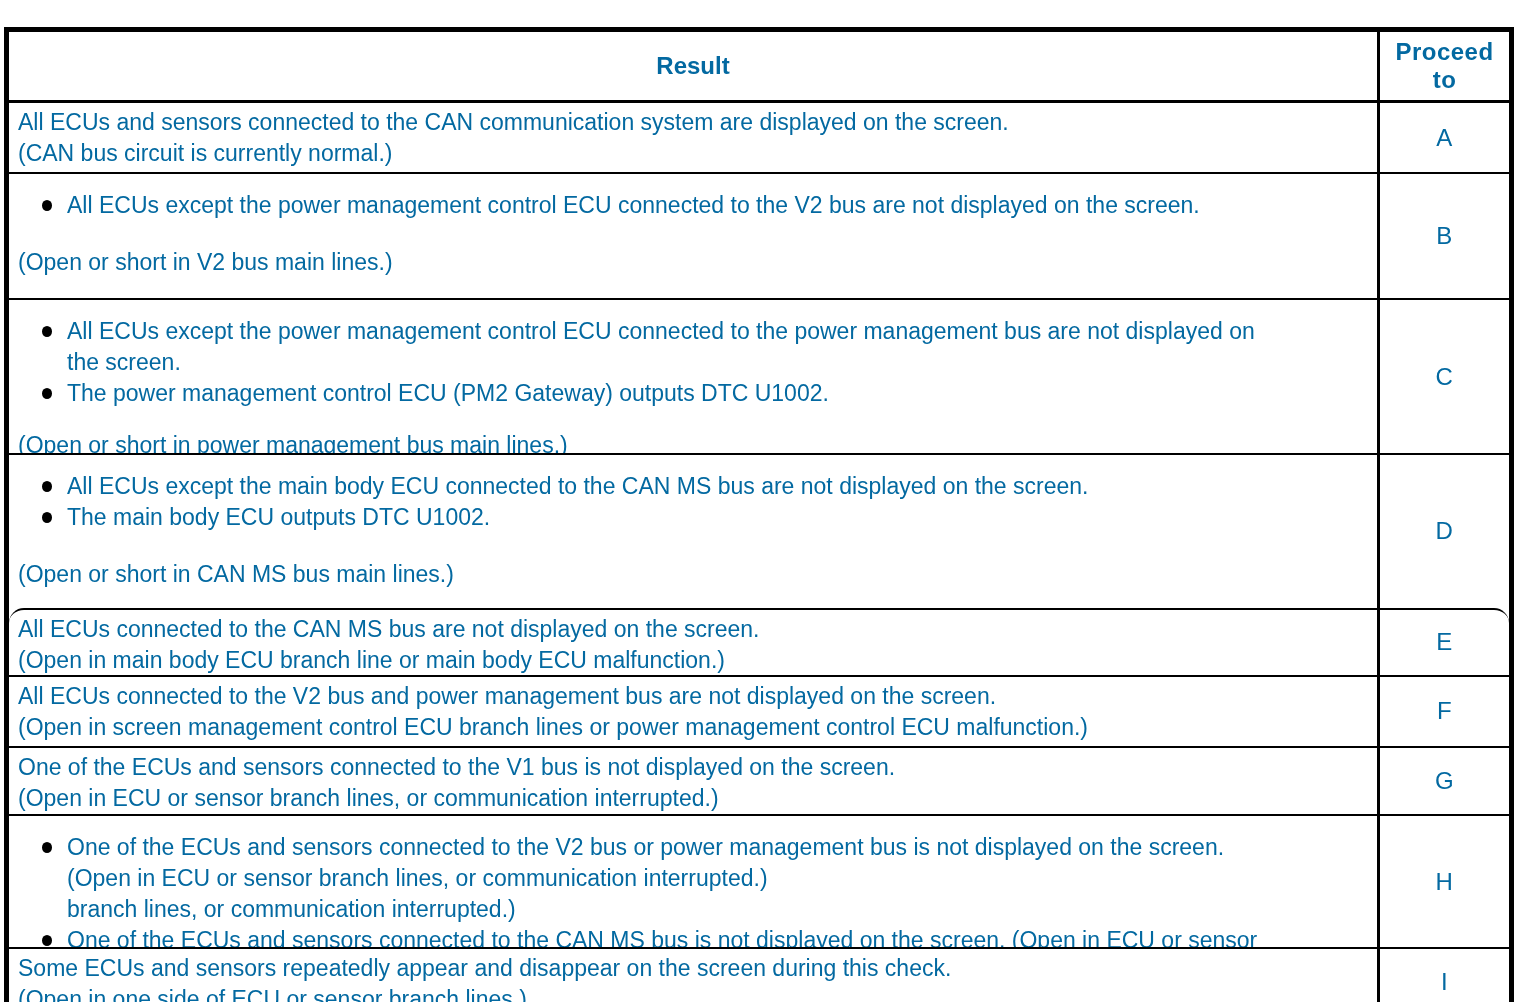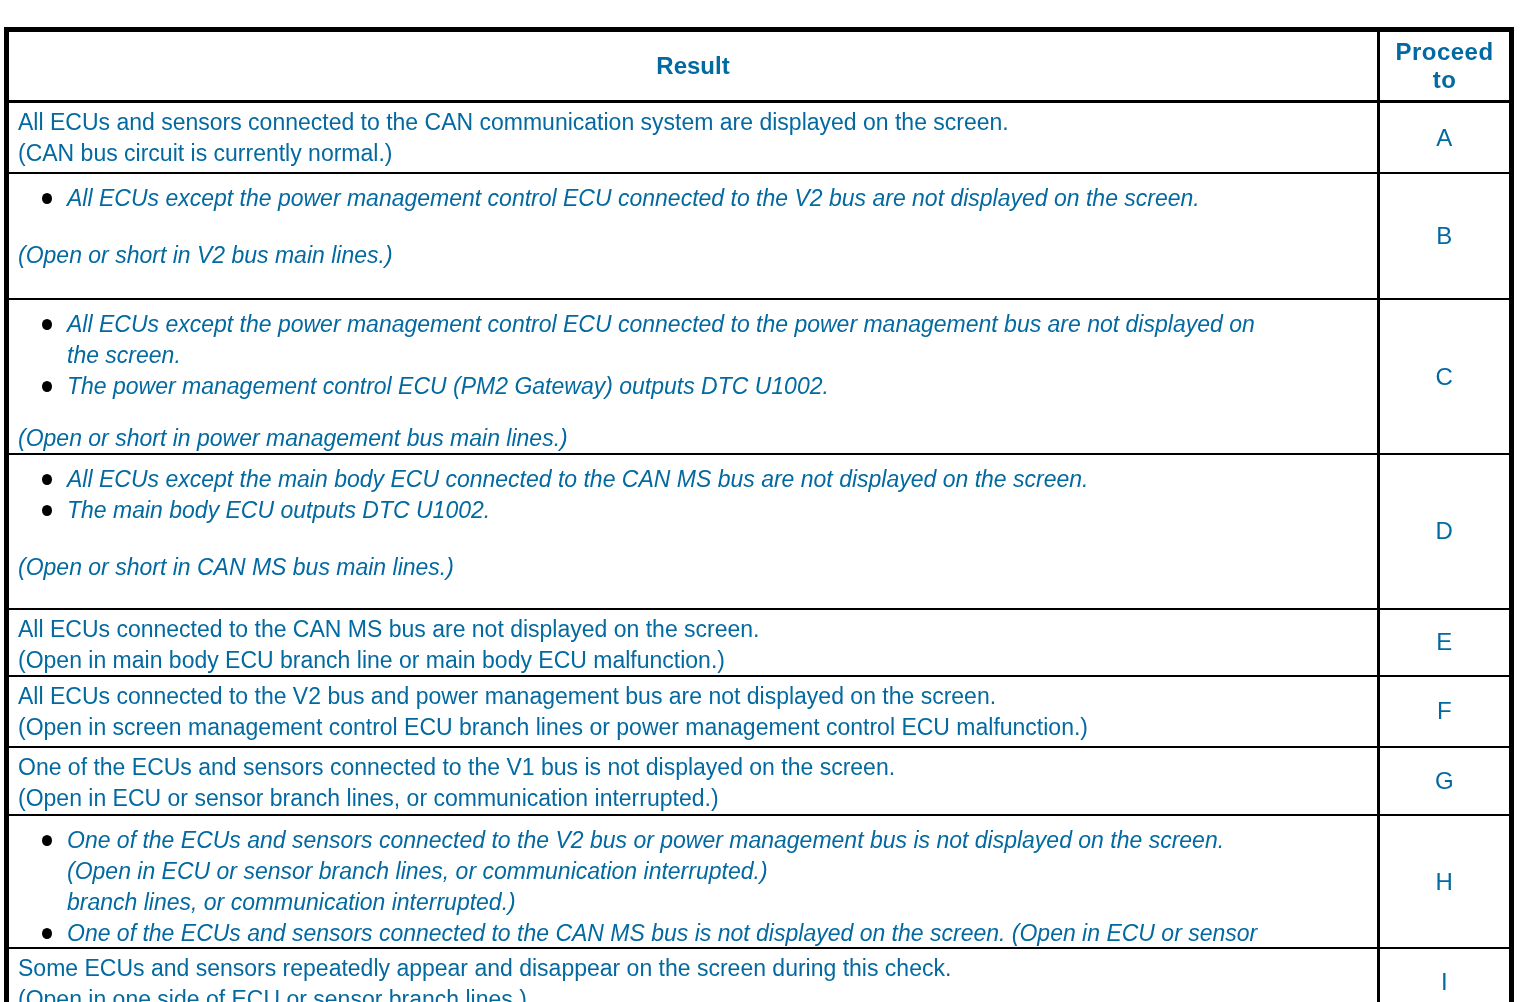--- a/index.html
+++ b/index.html
@@ -8,24 +8,24 @@
     font-family:"Liberation Sans", sans-serif; color:#0369a1;margin-top:23px;
   }
   .table {
     position:absolute; left:4px; top:4px; width:1510px; height:993px;
     border:5px solid #000; box-sizing:border-box;
     display:flex; flex-direction:column; background:#fff;
   }
   .row { display:flex; box-sizing:border-box; border-top:2px solid #000; }
   .row.header-row { border-top:none; border-bottom:1px solid #000; }
   .h-header{height:69px;} .h-a{height:76px;} .h-b{height:134px;} .h-c{height:155px;}
-  .h-d{height:164px;} .h-e{height:67px;} .h-f{height:76px;} .h-g{height:72px;}
+  .h-d{height:164px;} .h-e{height:67px;border-radius:15px;} .h-f{height:76px;} .h-g{height:72px;}
   .h-h{height:133px;} .h-i{flex:1;gap:13px;}
   .result-cell { flex:1; box-sizing:border-box; padding:4px 8px 0 0; overflow:hidden; }
-  .result-cell.bullets { padding-top:9px;font-style:italic; }
+  .result-cell.bullets { padding-top:16px; }
   .proceed-cell {
     width:132px; box-sizing:border-box; border-left:3px solid #000;
     display:flex; align-items:center; justify-content:center;
     font-size:24px; letter-spacing:0.5px;
   }
   .header-cell {
     display:flex; align-items:center; justify-content:center;
     font-weight:bold; font-size:24px; text-align:center; line-height:28px;
     padding:16px; overflow:hidden;
   }

